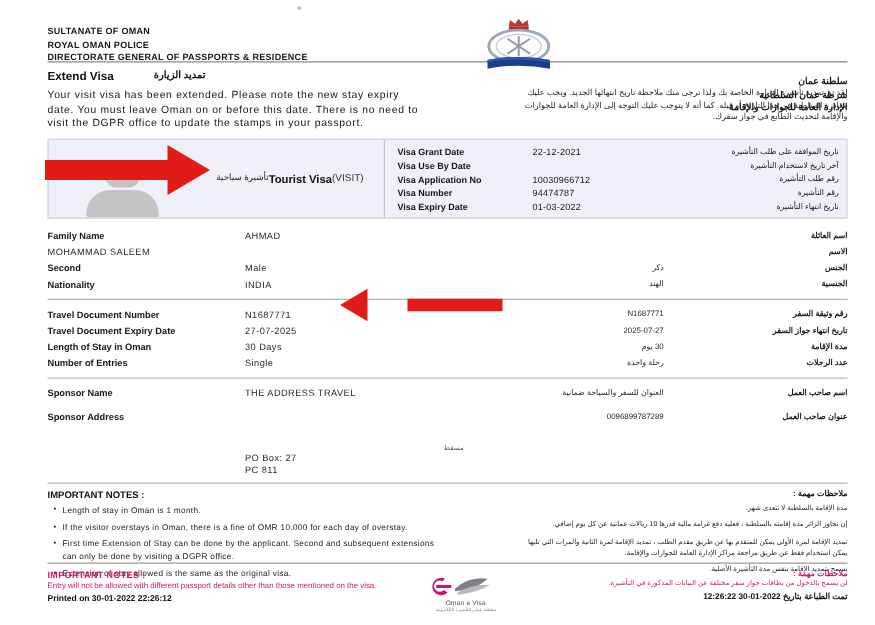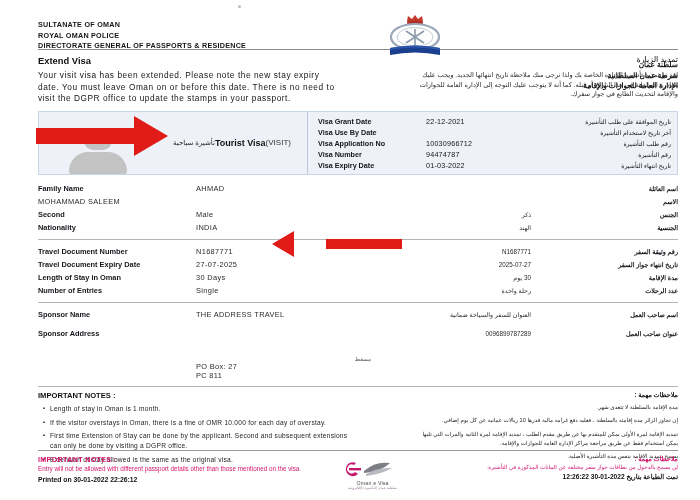--- a/index.html
+++ b/index.html
@@ -59,31 +59,32 @@
     margin-top: -4px;
   }
   .rule {
     border: 0;
     border-top: 1px solid #8a8a8a;
     margin: 3px 22px 0 38px;
   }
   
   .titleblock {
     display: flex;
-    justify-content: space-between;
+    justify-content: flex-start;
     padding: 5px 22px 0 38px;
+    gap: 32px;
   }
   .title-en {
     font-size: 9.4px;
     font-weight: bold;
     color: #101010;
   }
   .title-ar {
     font-size: 8px;
-    font-weight: normal;
+    font-weight: bold;
     direction: rtl;
     color: #101010;
   }
   .introblock {
     display: flex;
     justify-content: space-between;
     padding: 4px 22px 0 38px;
     gap: 14px;
   }
   .intro-en {

